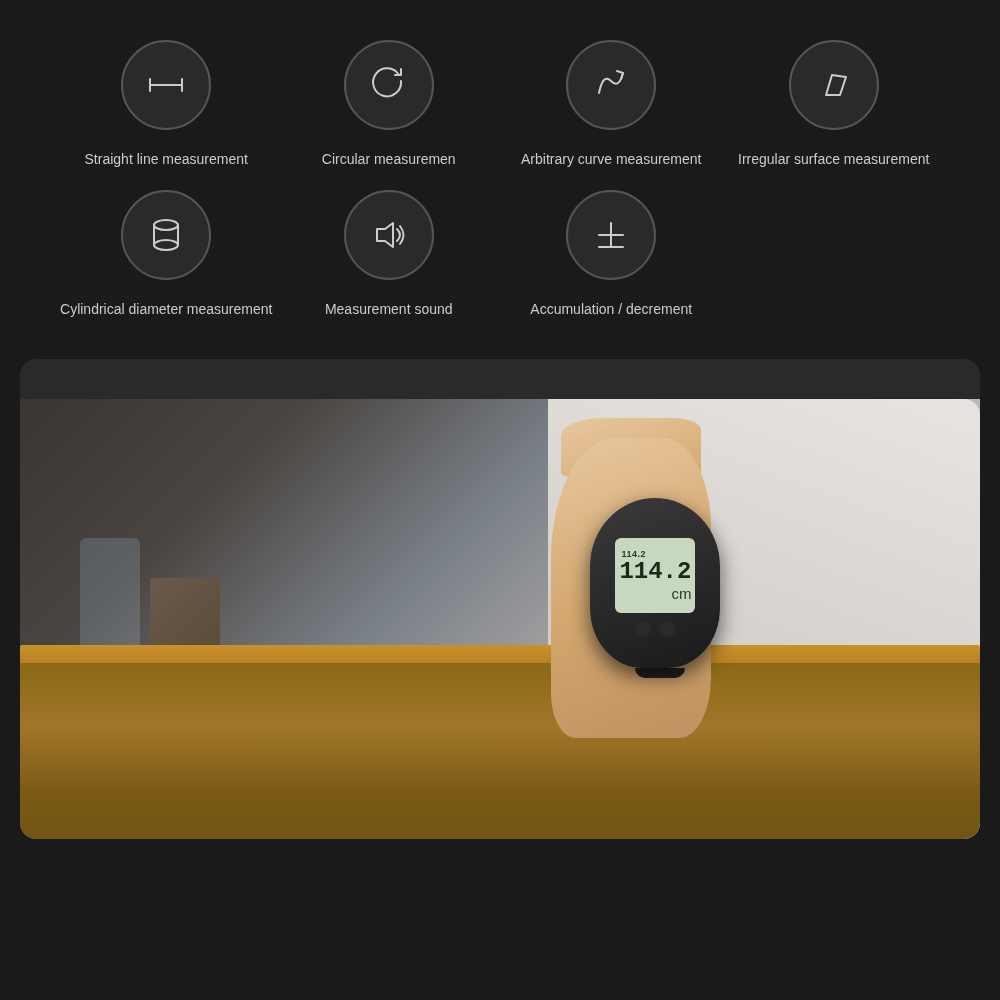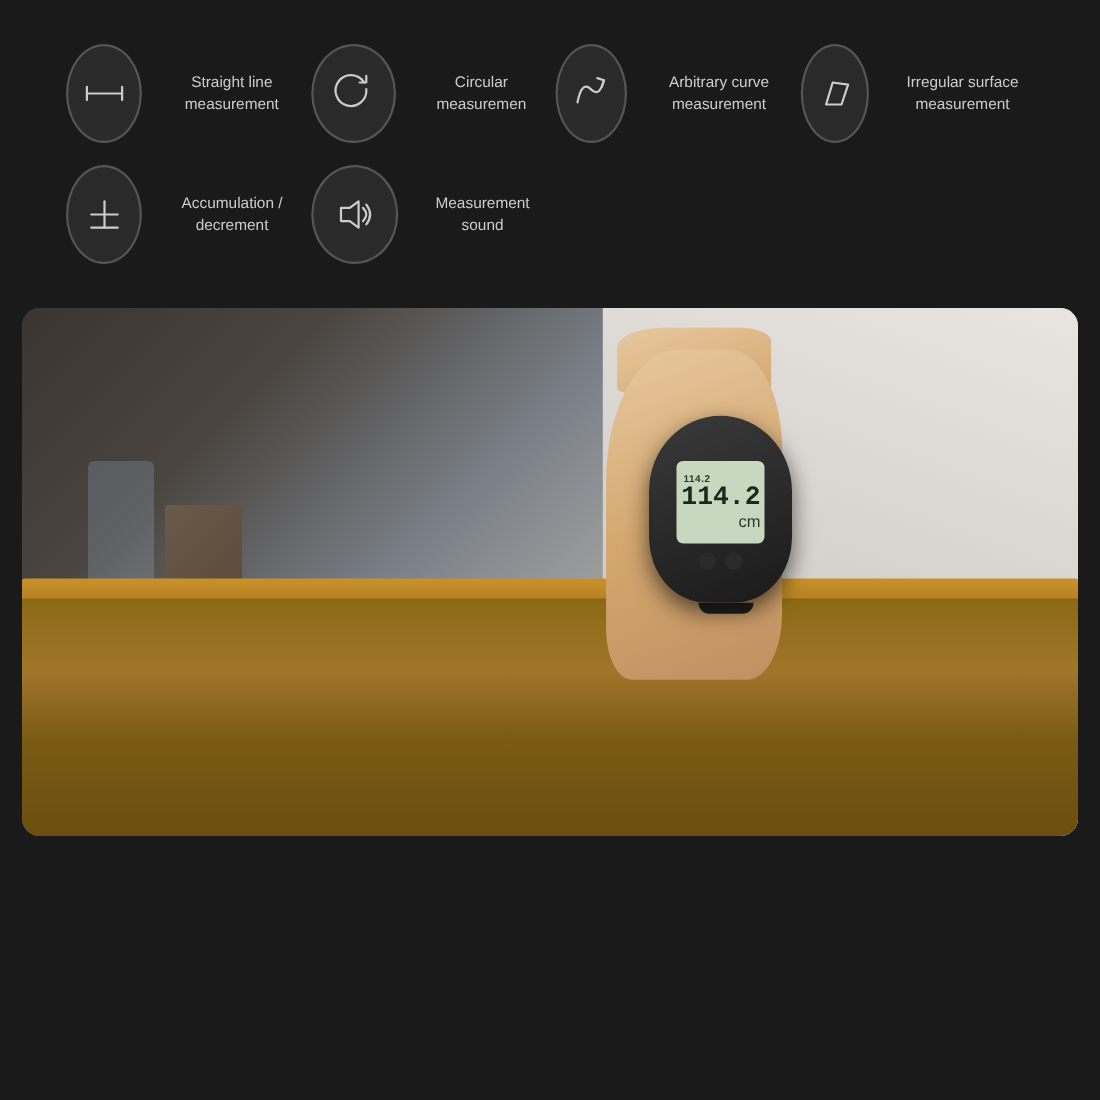--- a/index.html
+++ b/index.html
@@ -18,20 +18,21 @@
 
     .icons-grid {
       display: grid;
       grid-template-columns: repeat(4, 1fr);
       gap: 20px 10px;
       padding: 10px 20px;
     }
 
     .icon-item {
       display: flex;
+      flex-direction: column;
       align-items: center;
       gap: 20px;
       justify-content: flex-end;
     }
 
     .icon-circle {
       width: 90px;
       height: 90px;
       border-radius: 50%;
       border: 2px solid #555;
@@ -66,20 +67,21 @@
     }
 
     .photo-placeholder {
       width: 100%;
       height: 100%;
       background: linear-gradient(135deg, #3a3530 0%, #4a4540 20%, #7a8088 40%, #c8c0b8 70%, #e8e4e0 100%);
       position: relative;
       display: flex;
       align-items: center;
       justify-content: center;
+      margin-top: 40px;
     }
 
     
     .table-surface {
       position: absolute;
       bottom: 0;
       left: 0;
       right: 0;
       height: 45%;
       background: linear-gradient(180deg, #8B6914 0%, #A0762A 30%, #7A5A14 60%, #6B4F10 100%);
@@ -279,43 +281,56 @@
       <div class="icon-item">
         <div class="icon-circle">
           <svg viewBox="0 0 44 44">
             <polygon points="14,32 20,12 34,14 28,32" stroke-linecap="round" stroke-linejoin="round"></polygon>
           </svg>
         </div>
         <span class="icon-label">Irregular surface
 measurement</span>
       </div>
 
+      <div class="icon-item">
+        <div class="icon-circle">
+          <svg viewBox="0 0 44 44">
+            <ellipse cx="22" cy="12" rx="12" ry="5" stroke-linecap="round"></ellipse>
+            <line x1="10" y1="12" x2="10" y2="32" stroke-linecap="round"></line>
+            <line x1="34" y1="12" x2="34" y2="32" stroke-linecap="round"></line>
+            <ellipse cx="22" cy="32" rx="12" ry="5" stroke-linecap="round"></ellipse>
+          </svg>
+        </div>
+        <span class="icon-label">Cylindrical
+diameter
+measurement</span>
+      </div>
+
+      <div class="icon-item">
+        <div class="icon-circle">
+          <svg viewBox="0 0 44 44">
+            <polygon points="10,16 18,16 26,10 26,34 18,28 10,28" stroke-linecap="round" stroke-linejoin="round"></polygon>
+            <path d="M 30 16 Q 36 22 30 28" stroke-linecap="round"></path>
+            <path d="M 33 13 Q 40 22 33 31" stroke-linecap="round"></path>
+          </svg>
+        </div>
+        <span class="icon-label">Measurement
+sound</span>
+      </div>
 
       <div class="icon-item">
         <div class="icon-circle">
           <svg viewBox="0 0 44 44">
             <line x1="22" y1="10" x2="22" y2="34" stroke-linecap="round"></line>
             <line x1="10" y1="22" x2="34" y2="22" stroke-linecap="round"></line>
             <line x1="10" y1="34" x2="34" y2="34" stroke-linecap="round"></line>
           </svg>
         </div>
         <span class="icon-label">Accumulation /
 decrement</span>
-      </div>
-
-      <div class="icon-item">
-        <div class="icon-circle">
-          <svg viewBox="0 0 44 44">
-            <polygon points="10,16 18,16 26,10 26,34 18,28 10,28" stroke-linecap="round" stroke-linejoin="round"></polygon>
-            <path d="M 30 16 Q 36 22 30 28" stroke-linecap="round"></path>
-            <path d="M 33 13 Q 40 22 33 31" stroke-linecap="round"></path>
-          </svg>
-        </div>
-        <span class="icon-label">Measurement
-sound</span>
       </div>
 
 
     </div>
   </div>
 
   <div class="bottom-section">
     <div class="photo-placeholder">
 
       <div class="bg-light"></div>

